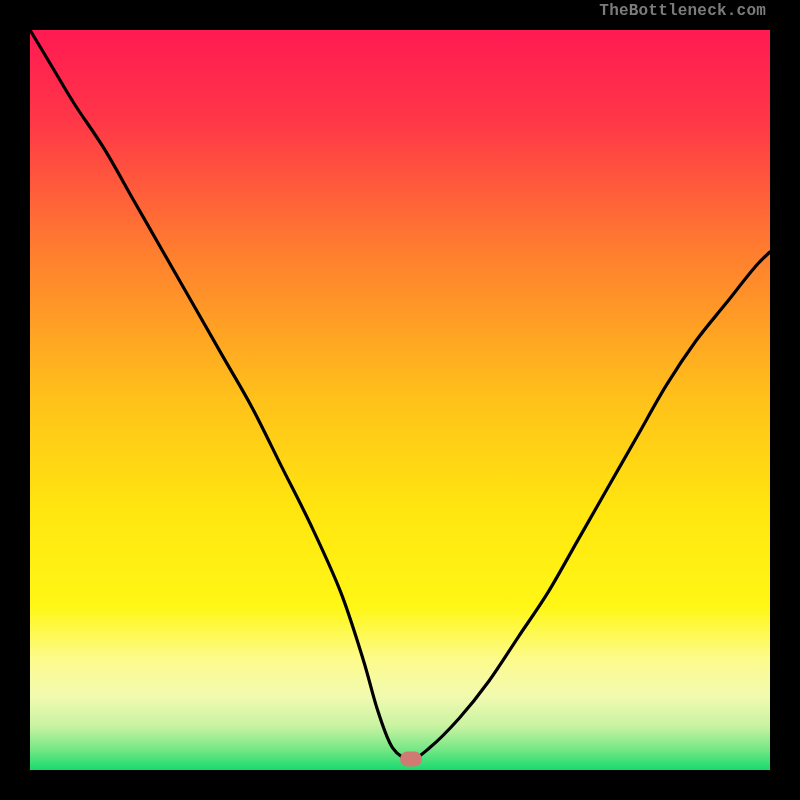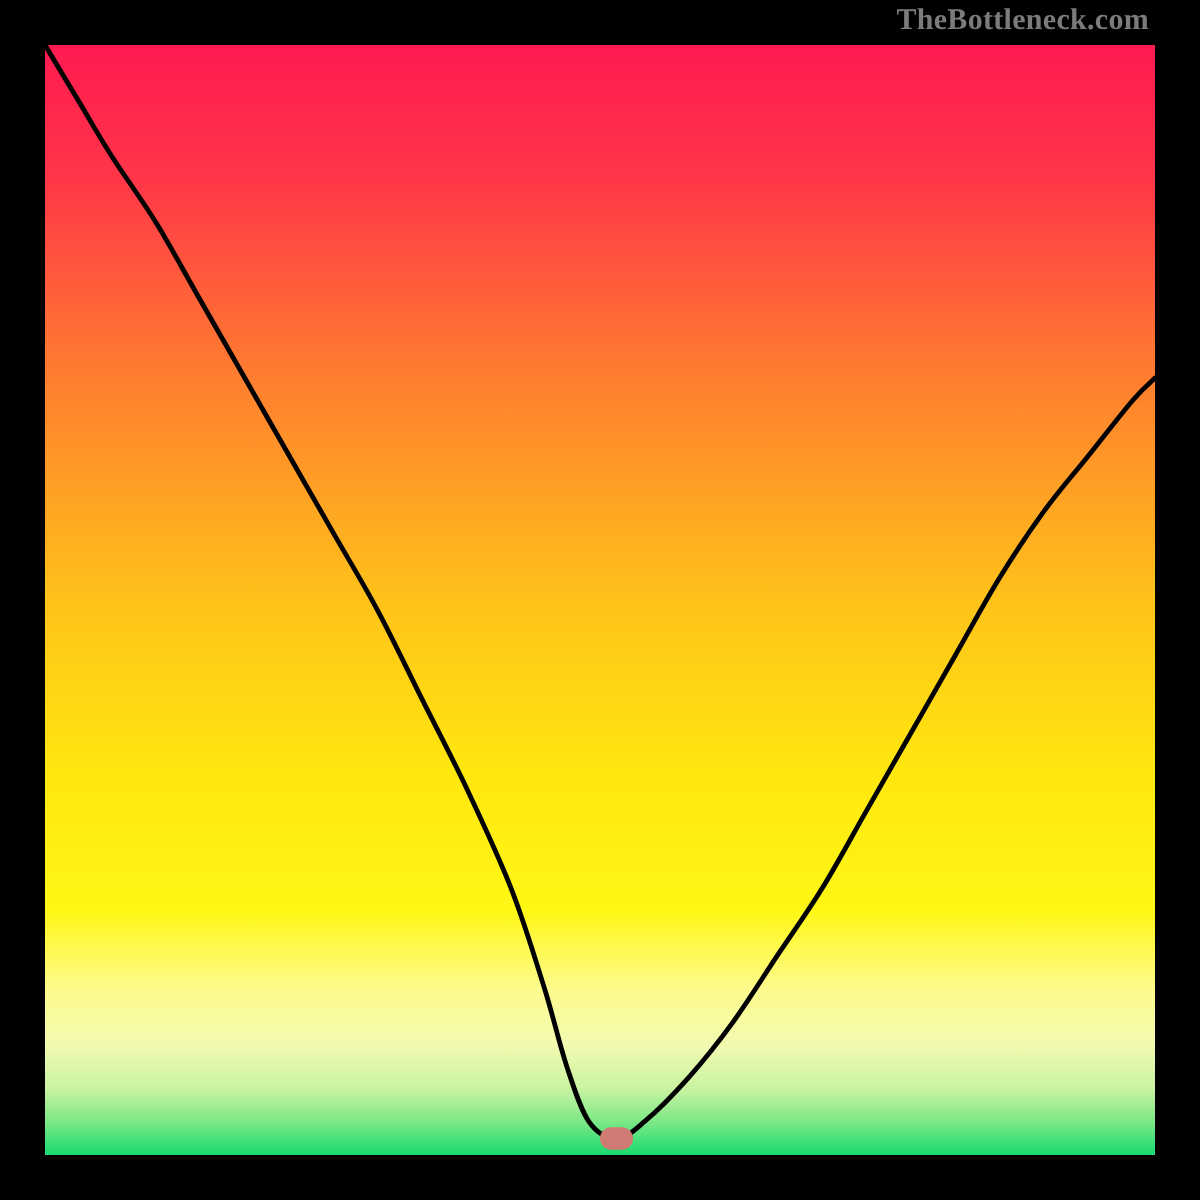--- a/index.html
+++ b/index.html
@@ -27,22 +27,22 @@
     overflow: hidden;
   }
   .gradient {
     position: absolute;
     left: 0; top: 0; right: 0; bottom: 0;
   }
   .watermark {
     position: absolute;
     top: 2px;
     right: 34px;
-    font-family: Liberation Serif, serif;
-    font-size: 20px;
+    font-family: Liberation Mono, monospace;
+    font-size: 16px;
     font-weight: 600;
     color: #7b7b7b;
     letter-spacing: 0.2px;
   }
   svg.curve {
     position: absolute;
     left: 0; top: 0;
     width: 740px;
     height: 740px;
   }

